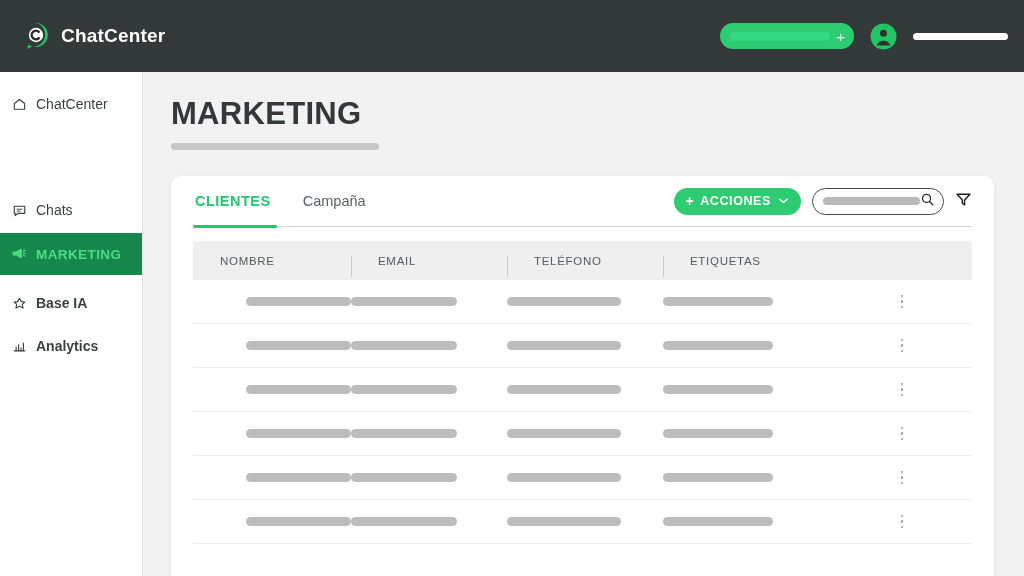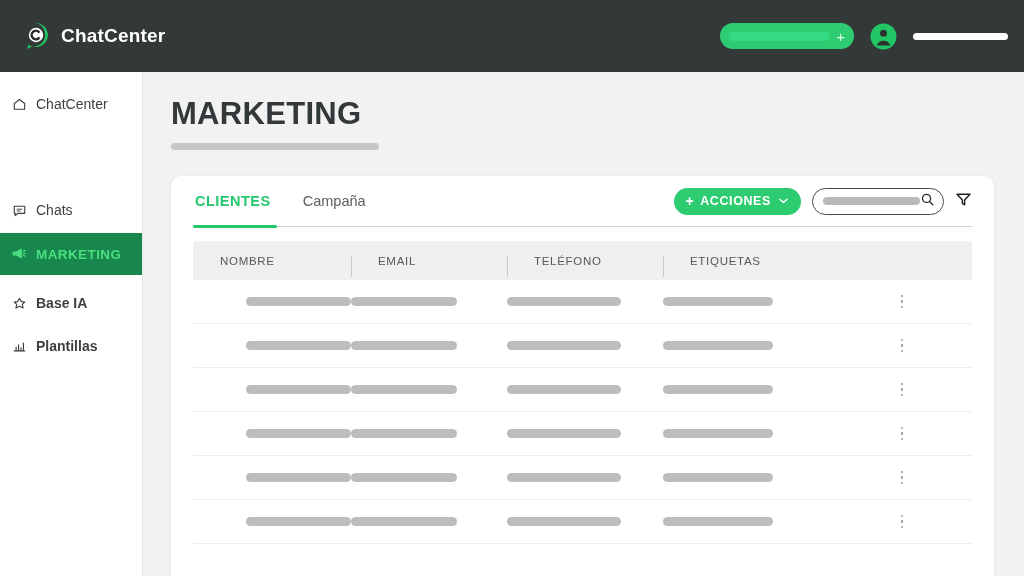--- a/index.html
+++ b/index.html
@@ -266,21 +266,21 @@
     </div>
 
 
     <div class="nav-item spaced">
       <span class="nav-icon">
         <svg width="15" height="15" viewBox="0 0 16 16" fill="none" stroke="#3c4043" stroke-width="1.2">
           <path d="M2.4 12.6 H13.6" stroke-linecap="round"></path>
           <path d="M4.4 12.4 V8.6 M7 12.4 V6.2 M9.6 12.4 V9.4 M12.2 12.4 V4.2" stroke-linecap="round"></path>
         </svg>
       </span>
-      <span>Plantillas</span>
+      <span>Analytics</span>
     </div>
 
   </nav>
 
   <main class="main">
 
     <h1 class="page-title">MARKETING</h1>
     <div class="title-sub-bar"></div>
 
     <section class="card">

